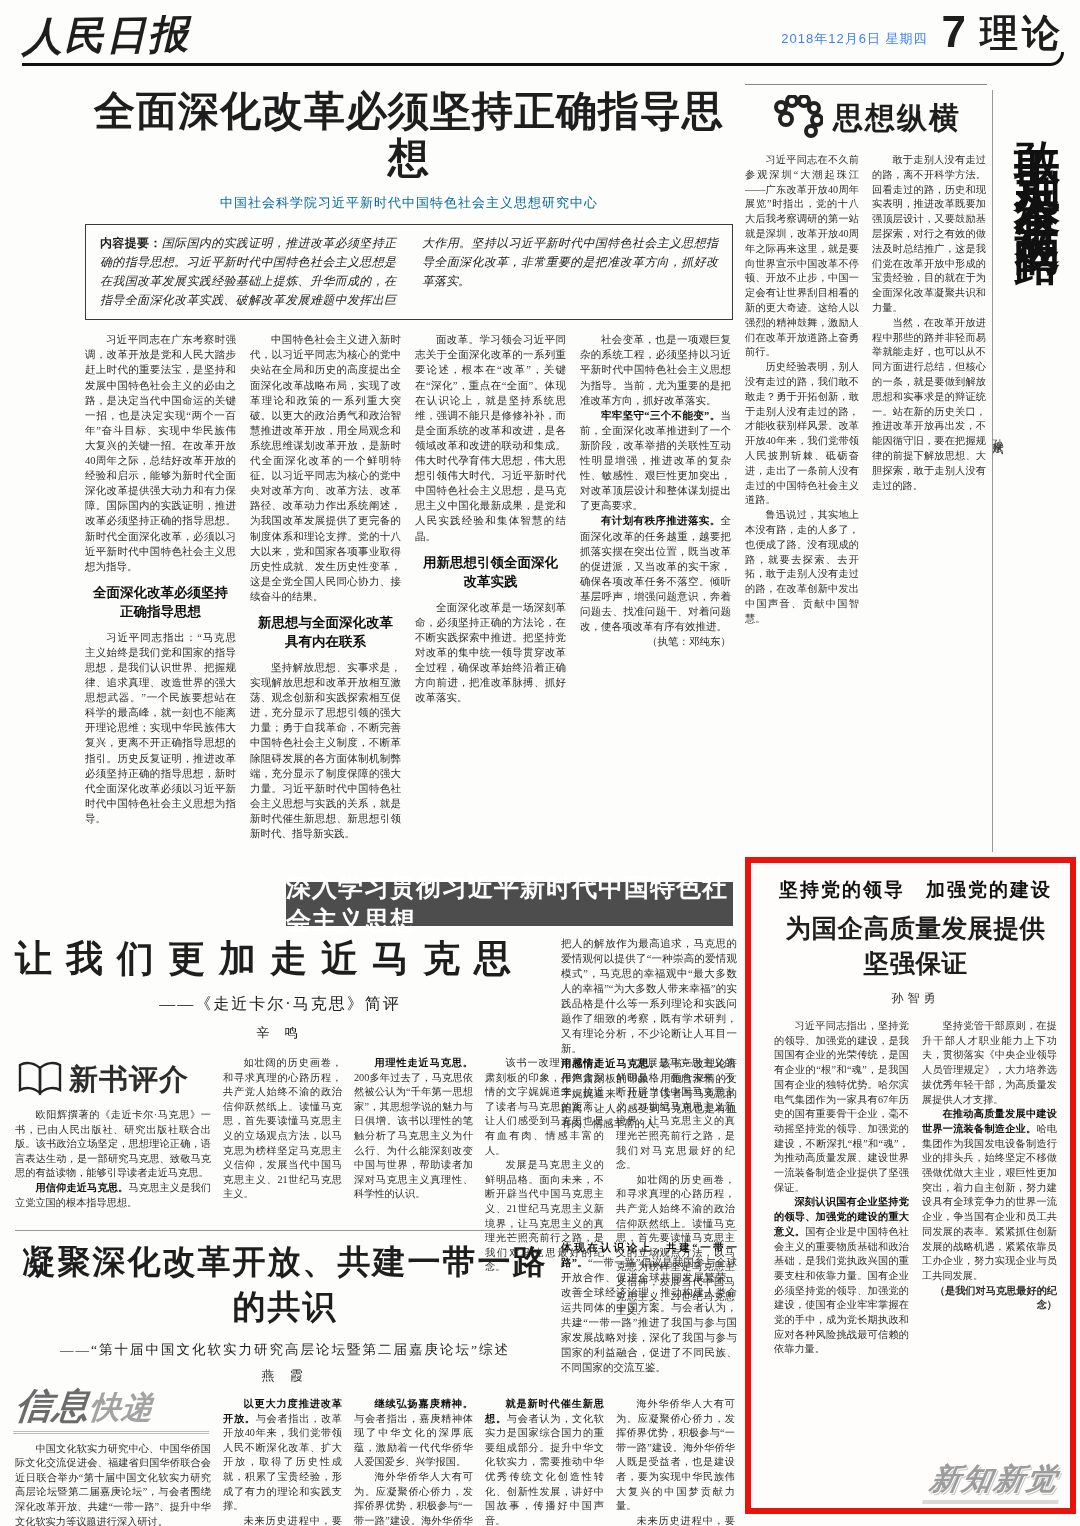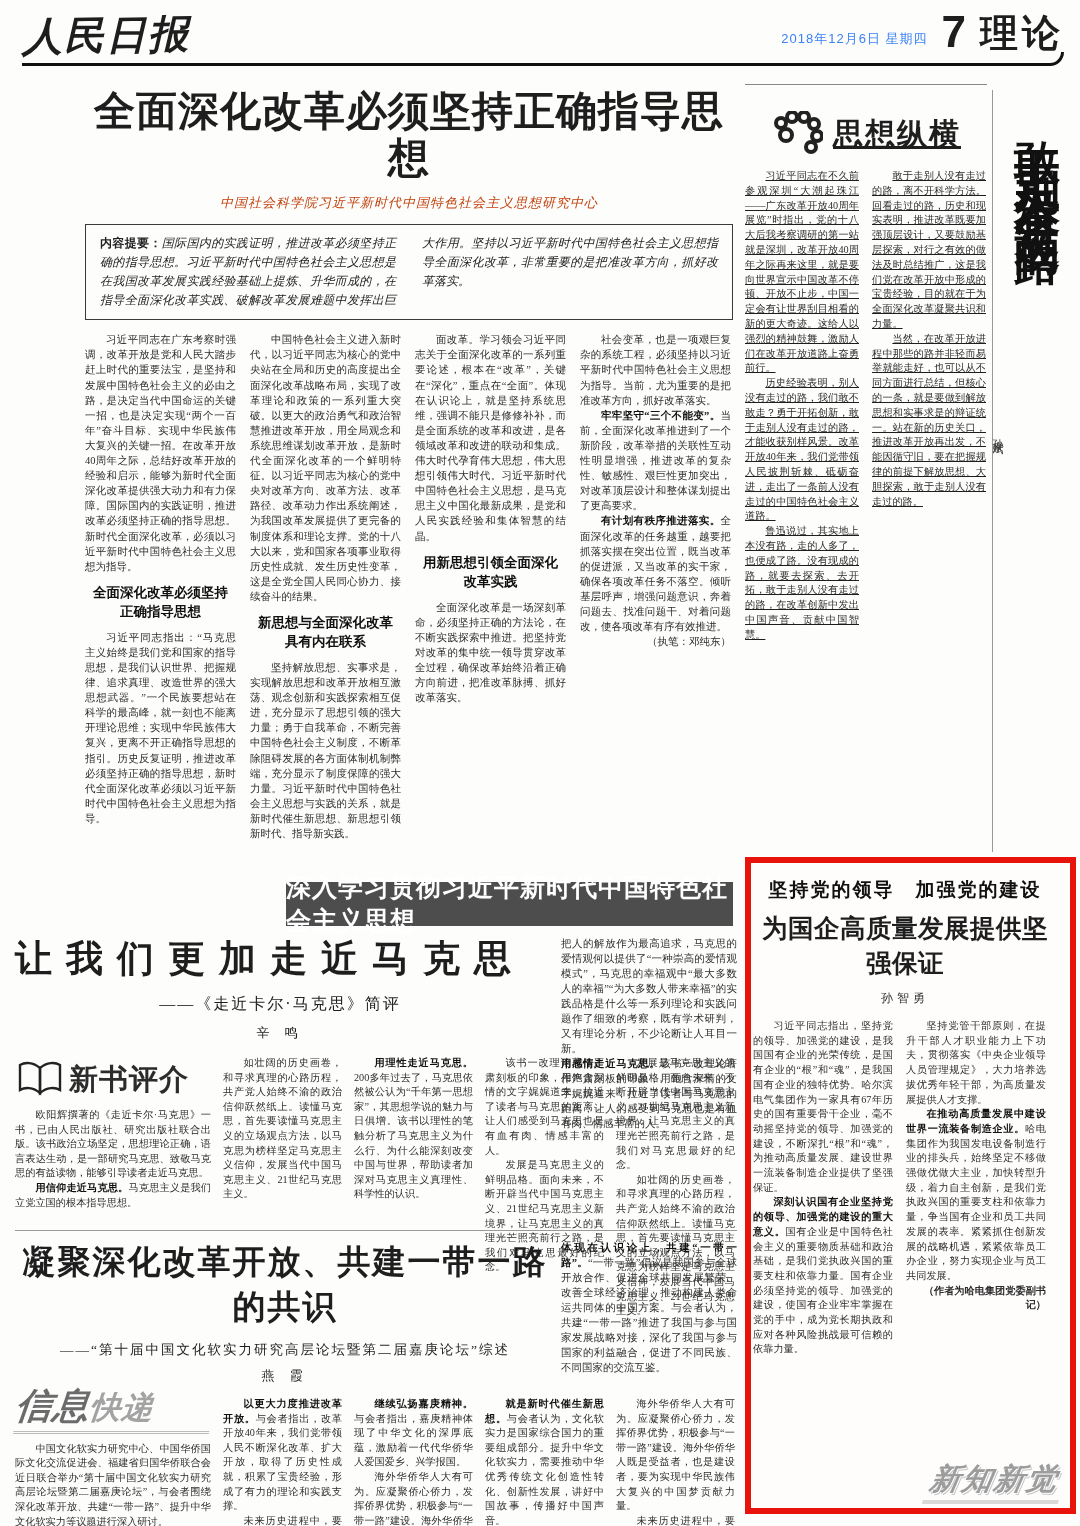--- a/index.html
+++ b/index.html
@@ -18,34 +18,34 @@
   #hdr-right { right:16px; top:10px; display:flex; align-items:flex-end; gap:14px; }
   #hdr-date { font-size:13px; padding-bottom:6px; color:#3b82f6; letter-spacing:1px; }
   #hdr-pageno { font-size:44px; font-weight:bold; line-height:1; }
   #hdr-section { font-size:38px; font-weight:bold; line-height:1.05; letter-spacing:4px; }
   #hdr-rule { left:22px; top:52px; width:1042px; height:14px;
     border-bottom:3px solid #111; border-right:3px solid #111; border-bottom-right-radius:14px; }
 
   
   #main-art { left:85px; top:88px; width:648px; }
   #main-headline { font-size:41px; font-weight:bold; text-align:center; letter-spacing:1px; line-height:1.15; }
-  #main-org { text-align:center; font-size:13px; font-style:italic; margin-top:12px; color:#c2410c; letter-spacing:1px; }
+  #main-org { text-align:center; font-size:13px; margin-top:12px; color:#0369a1; letter-spacing:1px; }
   #abstract { border:1.5px solid #3a3a3a; margin-top:12px; padding:9px 14px;
     column-count:2; column-gap:26px; font-size:12px; line-height:19px; font-style:italic; color:#222; }
   #abstract b { font-style:normal; }
   .colwrap { display:flex; gap:14px; margin-top:12px; }
   .bodycol { width:151px; font-size:10.5px; line-height:15.1px; color:#2c2c2c; }
   .bodycol p { text-indent:2em; }
   .subhead { font-family:"Liberation Sans", sans-serif; font-weight:bold; font-size:13.5px;
     line-height:19px; text-align:center; margin:9px 6px; color:#111; }
   .lead { font-weight:bold; color:#111; }
   .sig { text-align:right; text-indent:0 !important; }
 
   
-  #sidebar { left:745px; top:84px; width:242px; border-top:1px solid #888; padding-top:26px;text-decoration:underline; }
+  #sidebar { left:745px; top:84px; width:242px; border-top:1px solid #888; padding-top:10px; }
   #sx-head { display:flex; align-items:center; justify-content:center; gap:10px; }
   #sx-title { font-size:30px; font-weight:bold; letter-spacing:2px; }
   #sidebar .colwrap { margin-top:12px; gap:13px; }
   #sidebar .bodycol { width:114px; font-size:10.2px; line-height:14.8px; }
   #side-rule { left:992px; top:90px; width:1px; height:762px; background:#999; }
   #vert-head { left:1004px; top:104px; width:64px; height:772px;
     writing-mode:vertical-rl; font-size:46px; font-weight:bold; letter-spacing:10px;
     font-family:"Liberation Serif", serif; color:#111; }
   #vert-byline { left:990px; top:430px; writing-mode:vertical-rl; font-size:11px; color:#333; letter-spacing:2px; }
 
@@ -76,21 +76,21 @@
   #forum-topright { position:absolute; right:0; top:0; width:176px; font-size:10.5px; line-height:15px; color:#2c2c2c; }
   #forum-row { display:flex; gap:12px; margin-top:12px; }
   #info-badge { width:196px; }
   #info-logo { font-style:italic; font-weight:bold; letter-spacing:1px; padding:2px 0 8px 0;
     border-bottom:3px double #bbb; margin-bottom:8px; transform:skewX(-6deg); }
   #info-logo .w1 { font-size:36px; color:#6b6b6b; }
   #info-logo .w2 { font-size:31px; color:#a3a3a3; }
 
   
   #redbox { left:745px; top:857px; width:331px; height:657px; border:6px solid #e8140c;
-    background:#fffdfc; padding:14px 13px 10px 2px; }
+    background:#fffdfc; padding:14px 13px 10px 23px; }
   #rb-kicker { text-align:center; font-size:19px; font-weight:bold; letter-spacing:2px; color:#111; }
   #rb-headline { text-align:center; font-size:25.5px; font-weight:bold; margin-top:8px; letter-spacing:0.5px; }
   #rb-by { text-align:center; font-size:12px; margin-top:9px; letter-spacing:4px; color:#333; }
   #rb-cols { display:flex; gap:13px; margin-top:12px; }
   #rb-cols .bodycol { width:140px; font-size:10.2px; line-height:14.7px; }
   #rb-note { text-indent:0 !important; text-align:right; font-weight:bold; }
   #xzxj { position:absolute; right:8px; bottom:4px; font-size:30px; font-weight:bold; font-style:italic;
     letter-spacing:2px; color:#9c9c9c; transform:skewX(-10deg);
     text-shadow:1px 1px 0 #fff, 2px 2px 0 #c7c7c7; border-bottom:4px solid #d9d9d9; padding:0 4px; }
 
@@ -251,18 +251,18 @@
   <div id="rb-kicker">坚持党的领导　加强党的建设</div>
   <div id="rb-headline" class="sans">为国企高质量发展提供坚强保证</div>
   <div id="rb-by">孙智勇</div>
   <div id="rb-cols">
     <div class="bodycol jt">
       <p>习近平同志指出，坚持党的领导、加强党的建设，是我国国有企业的光荣传统，是国有企业的“根”和“魂”，是我国国有企业的独特优势。哈尔滨电气集团作为一家具有67年历史的国有重要骨干企业，毫不动摇坚持党的领导、加强党的建设，不断深扎“根”和“魂”，为推动高质量发展、建设世界一流装备制造企业提供了坚强保证。</p>
       <p><b class="lead">深刻认识国有企业坚持党的领导、加强党的建设的重大意义。</b><span>国有企业是中国特色社会主义的重要物质基础和政治基础，是我们党执政兴国的重要支柱和依靠力量。国有企业必须坚持党的领导、加强党的建设，使国有企业牢牢掌握在党的手中，成为党长期执政和应对各种风险挑战最可信赖的依靠力量。</span></p>
     </div>
     <div class="bodycol jt">
       <p>坚持党管干部原则，在提升干部人才职业能力上下功夫，贯彻落实《中央企业领导人员管理规定》，大力培养选拔优秀年轻干部，为高质量发展提供人才支撑。</p>
-      <p><b class="lead">在推动高质量发展中建设世界一流装备制造企业。</b><span>哈电集团作为我国发电设备制造行业的排头兵，始终坚定不移做强做优做大主业，加快转型升级，着力自主创新，是我们党执政兴国的重要支柱和依靠力量，争当国有企业和员工共同发展的表率。紧紧抓住创新发展的战略机遇，紧紧依靠员工办企业，努力实现企业与员工共同发展。</span></p>
-      <p id="rb-note">（作者为哈电集团党委副书记）</p>
+      <p><b class="lead">在推动高质量发展中建设世界一流装备制造企业。</b><span>哈电集团作为我国发电设备制造行业的排头兵，始终坚定不移做强做优做大主业，艰巨性更加突出，着力自主创新，努力建设具有全球竞争力的世界一流企业，争当国有企业和员工共同发展的表率。紧紧抓住创新发展的战略机遇，紧紧依靠员工办企业，努力实现企业与员工共同发展。</span></p>
+      <p id="rb-note">（是我们对马克思最好的纪念）</p>
     </div>
   </div>
   <div id="xzxj">新知新觉</div>
 </div>
 
 </body></html>

